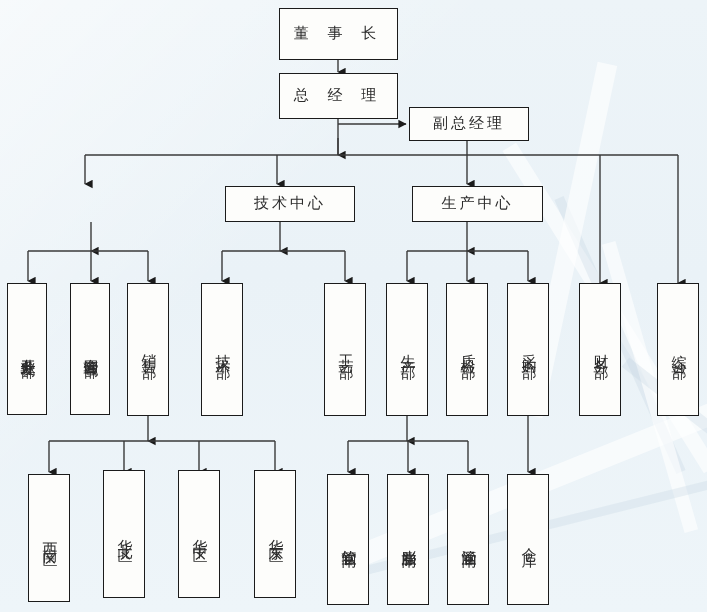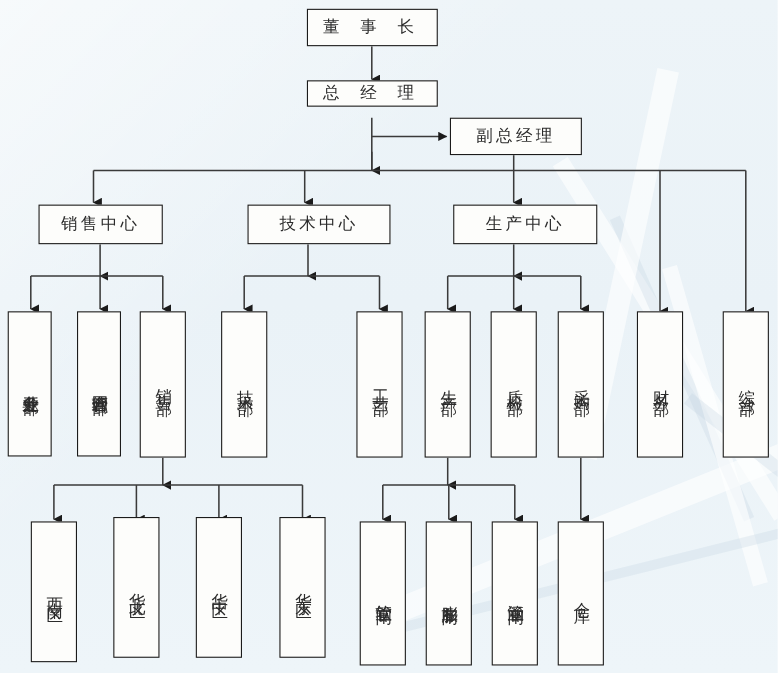--- a/index.html
+++ b/index.html
@@ -122,27 +122,26 @@
       <path d="M348,441 L348,472" marker-end="url(#ah)"></path>
       <path d="M408,441 L408,472" marker-end="url(#ah)"></path>
       <path d="M468,441 L468,472" marker-end="url(#ah)"></path>
 
       <path d="M528,416 L528,472" marker-end="url(#ah)"></path>
     </g>
   </svg>
 
   <div class="boxes-layer">
 
-    <div class="node h wide" style="left:279px;top:8px;width:119px;height:34px;">董 事 长</div>
+    <div class="node h wide" style="left:279px;top:8px;width:119px;height:52px;">董 事 长</div>
 
-    <div class="node h wide" style="left:279px;top:73px;width:119px;height:24px;">总 经 理</div>
+    <div class="node h wide" style="left:279px;top:73px;width:119px;height:46px;">总 经 理</div>
 
     <div class="node h" style="left:409px;top:107px;width:120px;height:34px;">副总经理</div>
 
-    <div class="node h" style="left:35px;top:186px;width:113px;height:36px;">销售中心</div>
 
     <div class="node h" style="left:225px;top:186px;width:130px;height:36px;">技术中心</div>
 
     <div class="node h" style="left:412px;top:186px;width:131px;height:36px;">生产中心</div>
 
     <div class="node v tight" style="left:7px;top:283px;width:40px;height:132px;">业务开发部</div>
 
     <div class="node v tight" style="left:70px;top:283px;width:40px;height:132px;">合同管理部</div>
 
     <div class="node v" style="left:127px;top:283px;width:42px;height:133px;">销售部</div>

